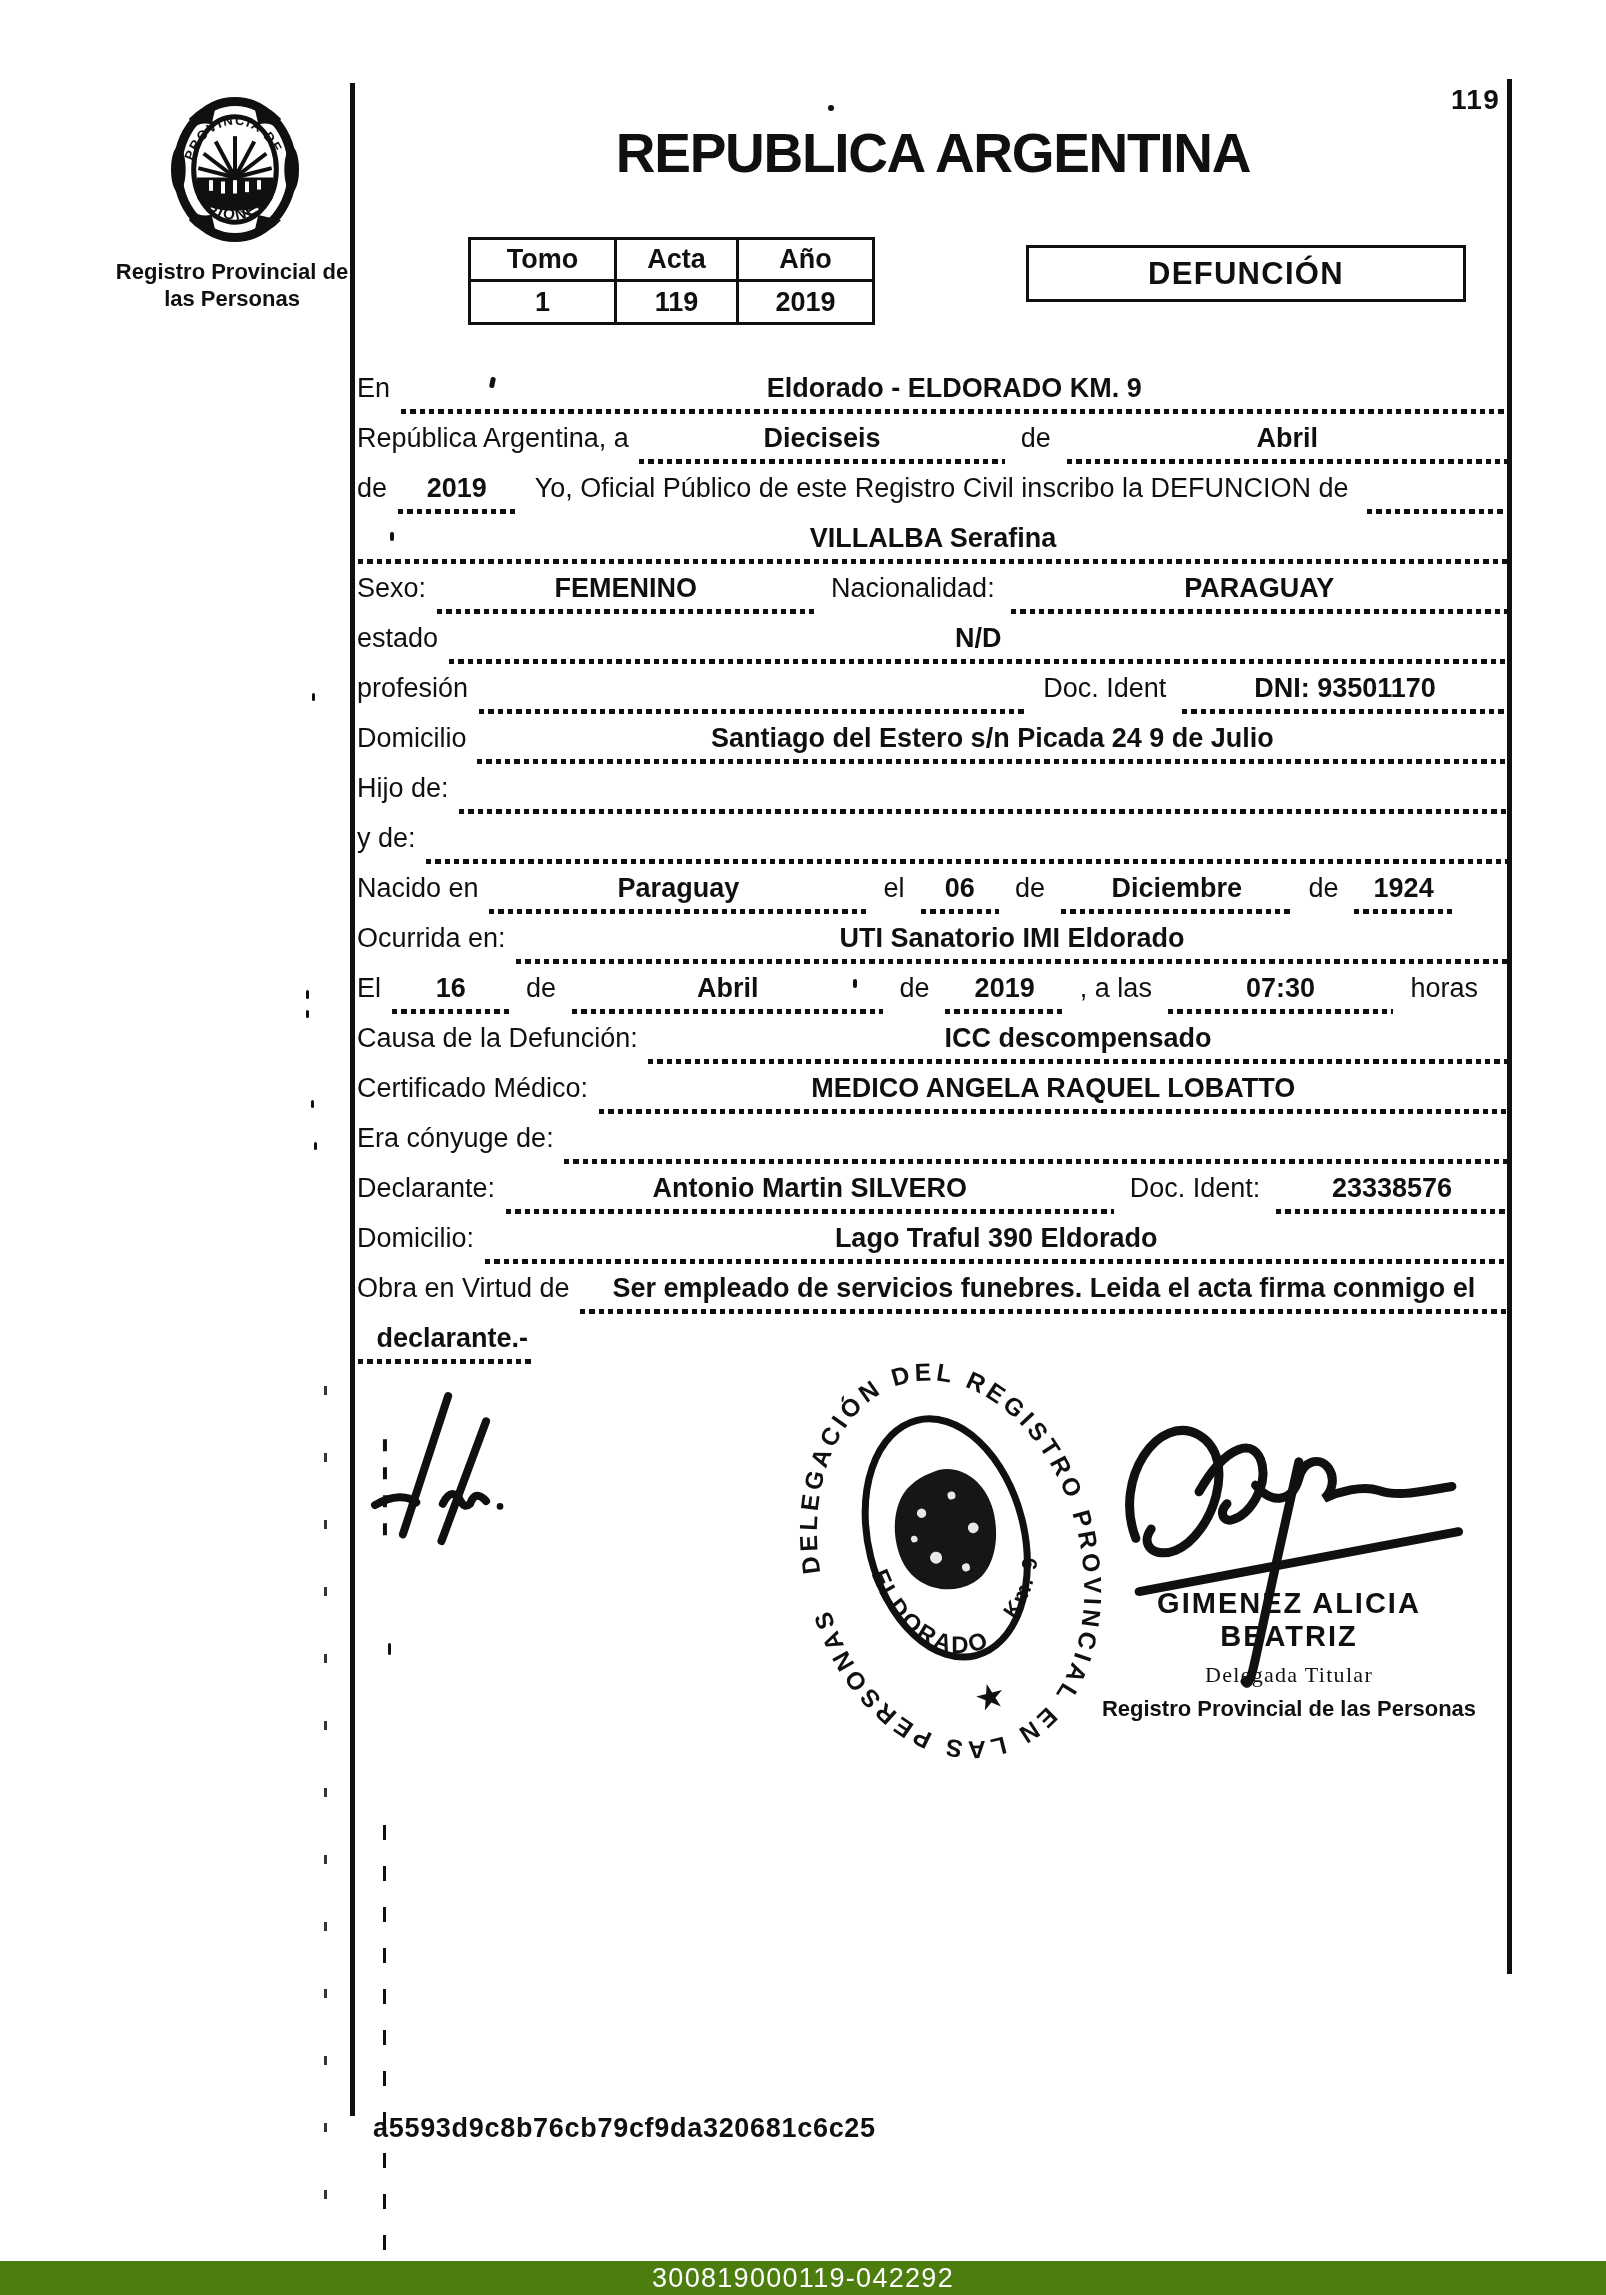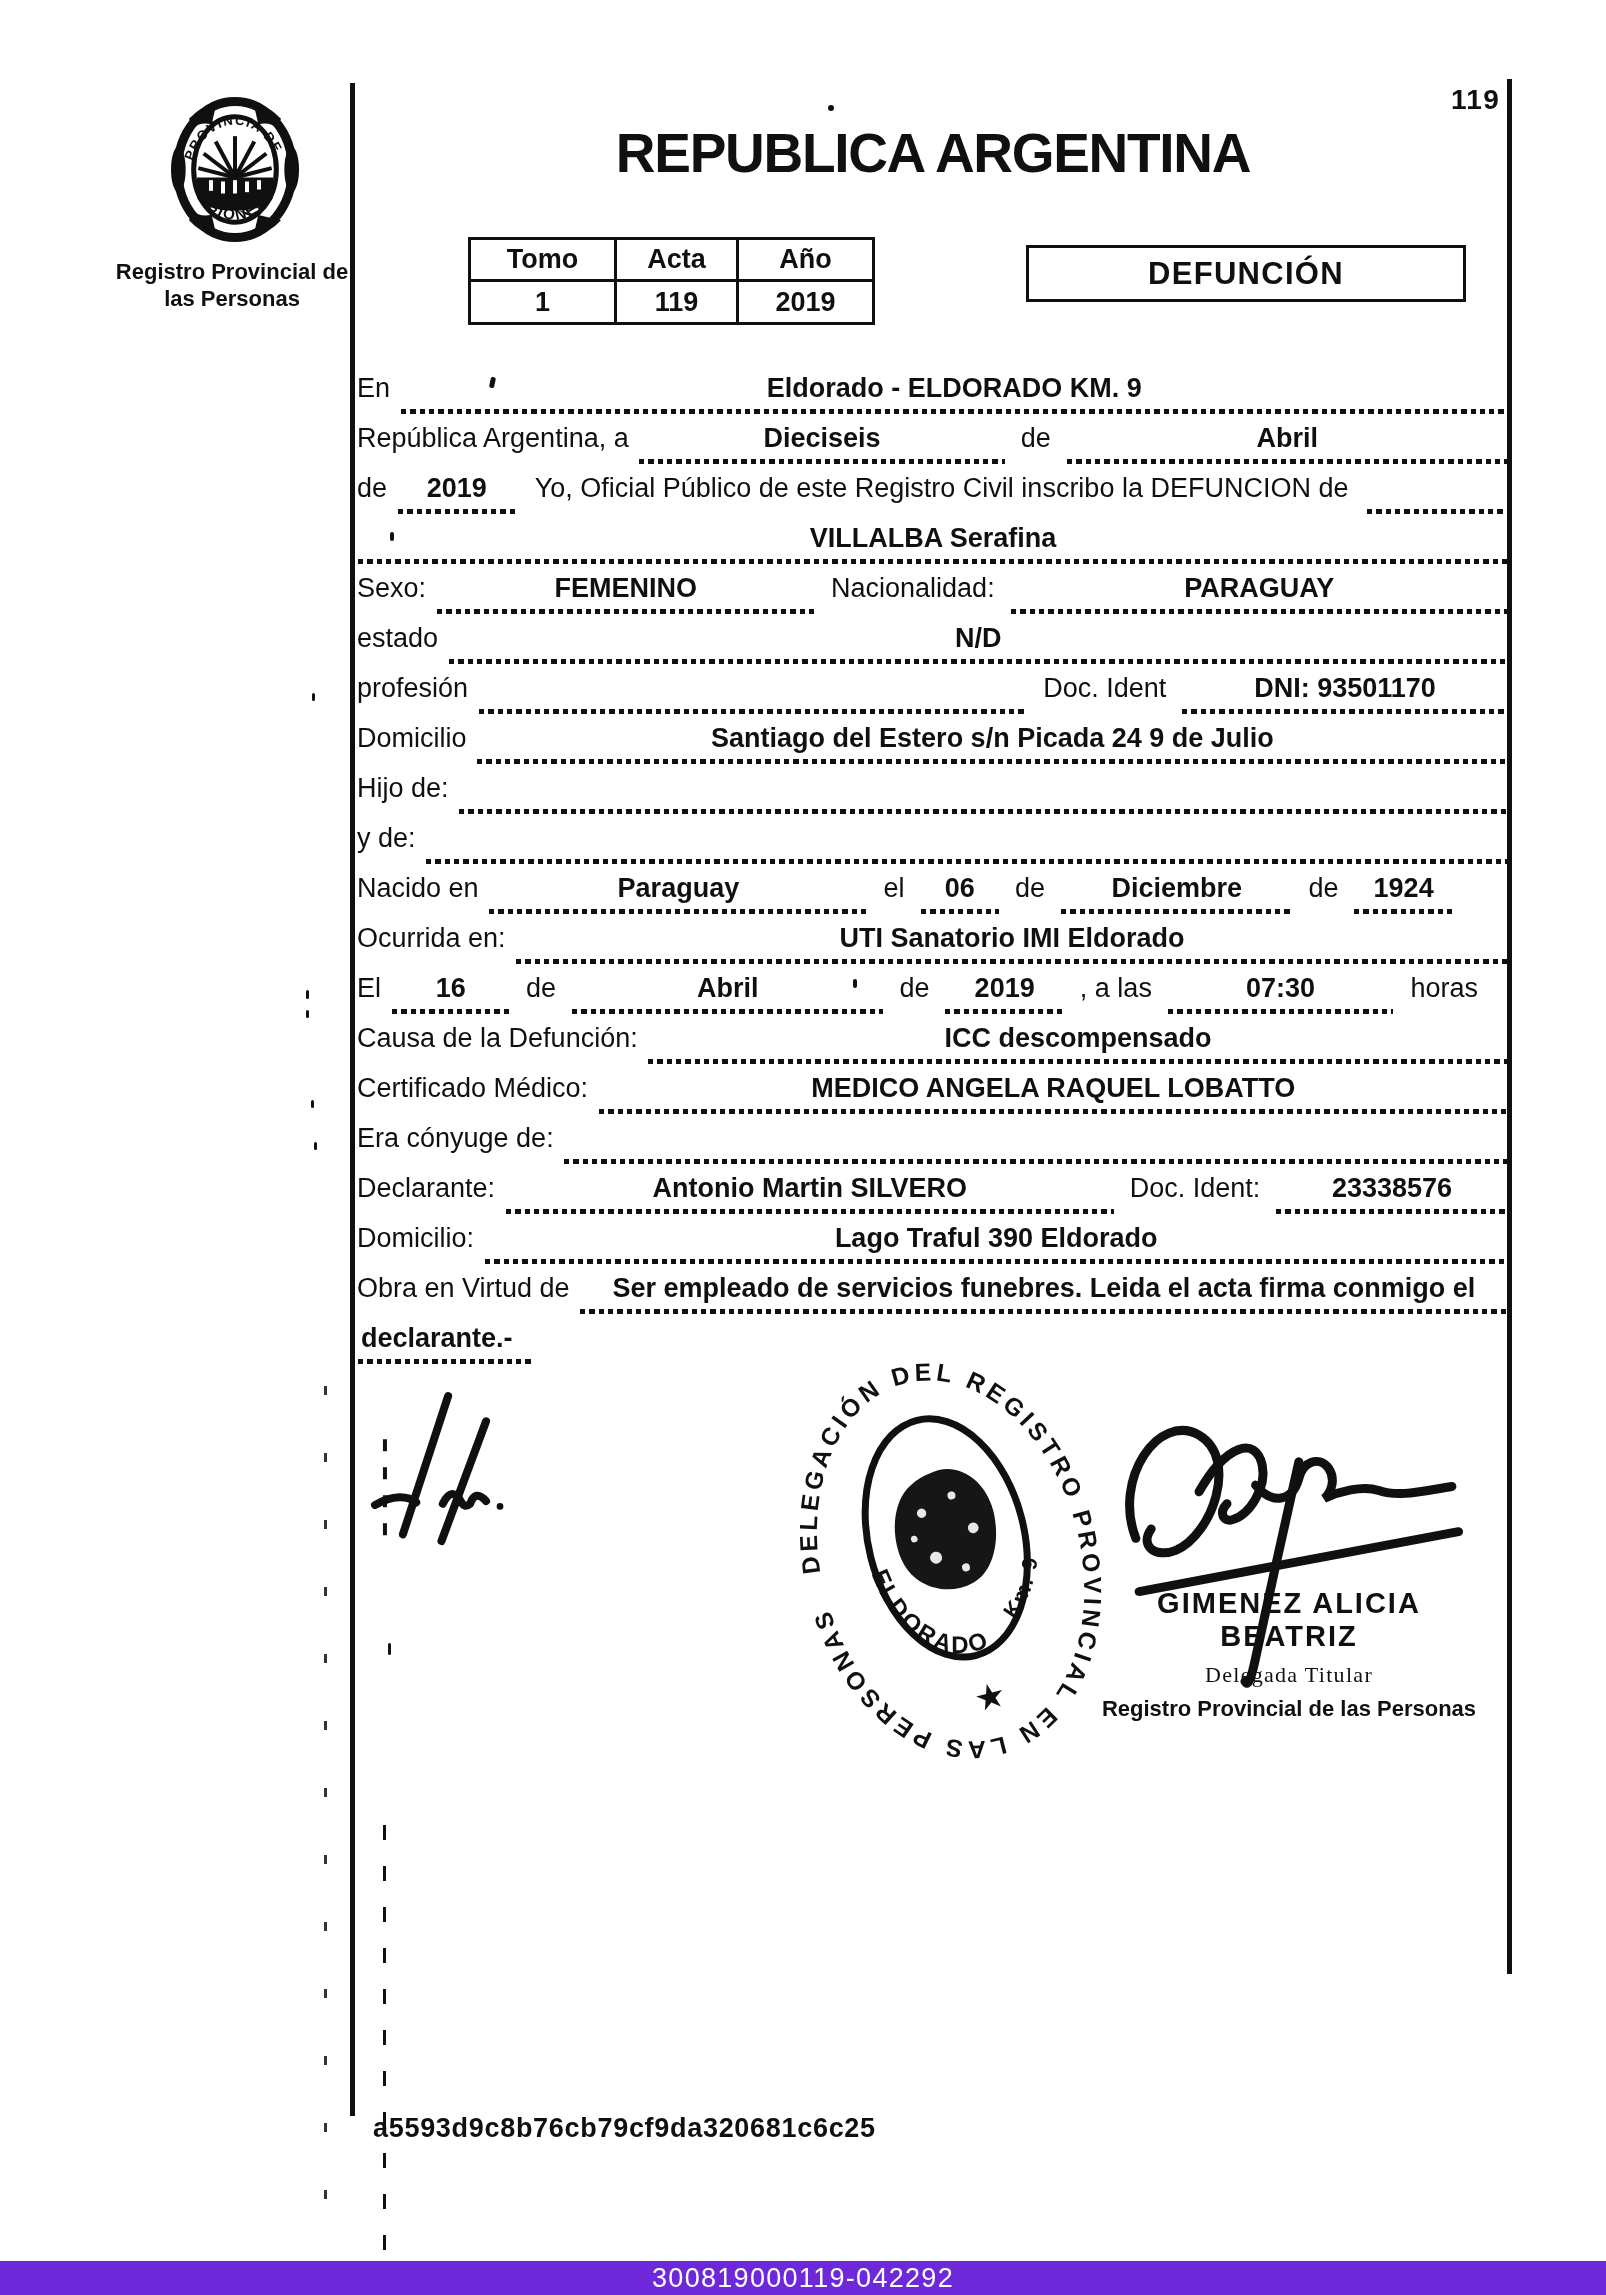--- a/index.html
+++ b/index.html
@@ -47,21 +47,21 @@
   .w540{flex:0 0 360px;}.w560{flex:0 0 373px;}
 
   
   .sig-block{position:absolute;left:1096px;top:1587px;width:386px;text-align:center;}
   .sig-name{font-size:29px;font-weight:700;letter-spacing:2px;}
   .sig-role{font-family:"Liberation Serif", serif;font-size:22px;margin-top:9.3px;letter-spacing:1.3px;}
   .sig-office{font-size:22px;font-weight:700;margin-top:8px;letter-spacing:0px;}
 
   .hash{position:absolute;left:373px;top:2113px;font-size:27px;font-weight:600;letter-spacing:0.7px;}
 
-  .bottom-bar{position:absolute;left:0;right:0;bottom:0;height:34px;background:#6d28d9;
+  .bottom-bar{position:absolute;left:0;right:0;bottom:0;height:34px;background:#4d7c0f;
      display:flex;align-items:center;justify-content:center;}
   .bottom-bar span{color:#fff;font-size:27px;letter-spacing:1.3px;}
 
   .speck{position:absolute;background:#101010;border-radius:2px;}
 
   svg{display:block;}
   svg *{vector-effect:non-scaling-stroke;}
 </style>
 </head>
 <body>
@@ -245,21 +245,21 @@
     <span class="lbl">Domicilio:</span>
     <span class="field"><i class="val">Lago Traful 390 Eldorado</i></span>
   </div>
 
   <div class="row">
     <span class="lbl">Obra en Virtud de</span>
     <span class="field"><i class="val">Ser empleado de servicios funebres. Leida el acta firma conmigo el</i></span>
   </div>
 
   <div class="row">
-    <span class="field w250" style="text-align:left;"><i class="val">declarante.-</i></span>
+    <span class="field w250" style="text-align:right;"><i class="val">declarante.-</i></span>
   </div>
 </div>
 
 <svg class="abs" style="left:363px;top:1389px;" width="153" height="157" viewBox="0 0 230 235">
   <g fill="none" stroke="#101010" stroke-width="8" stroke-linecap="round">
     <path d="M 128 10 L 60 218"></path>
     <path d="M 185 48 L 118 228"></path>
     <path d="M 18 174 C 45 158 68 160 80 170"></path>
     <path d="M 120 172 q 14 -28 28 -2 q 5 9 13 2 q 8 -22 24 -4"></path>
   </g>

